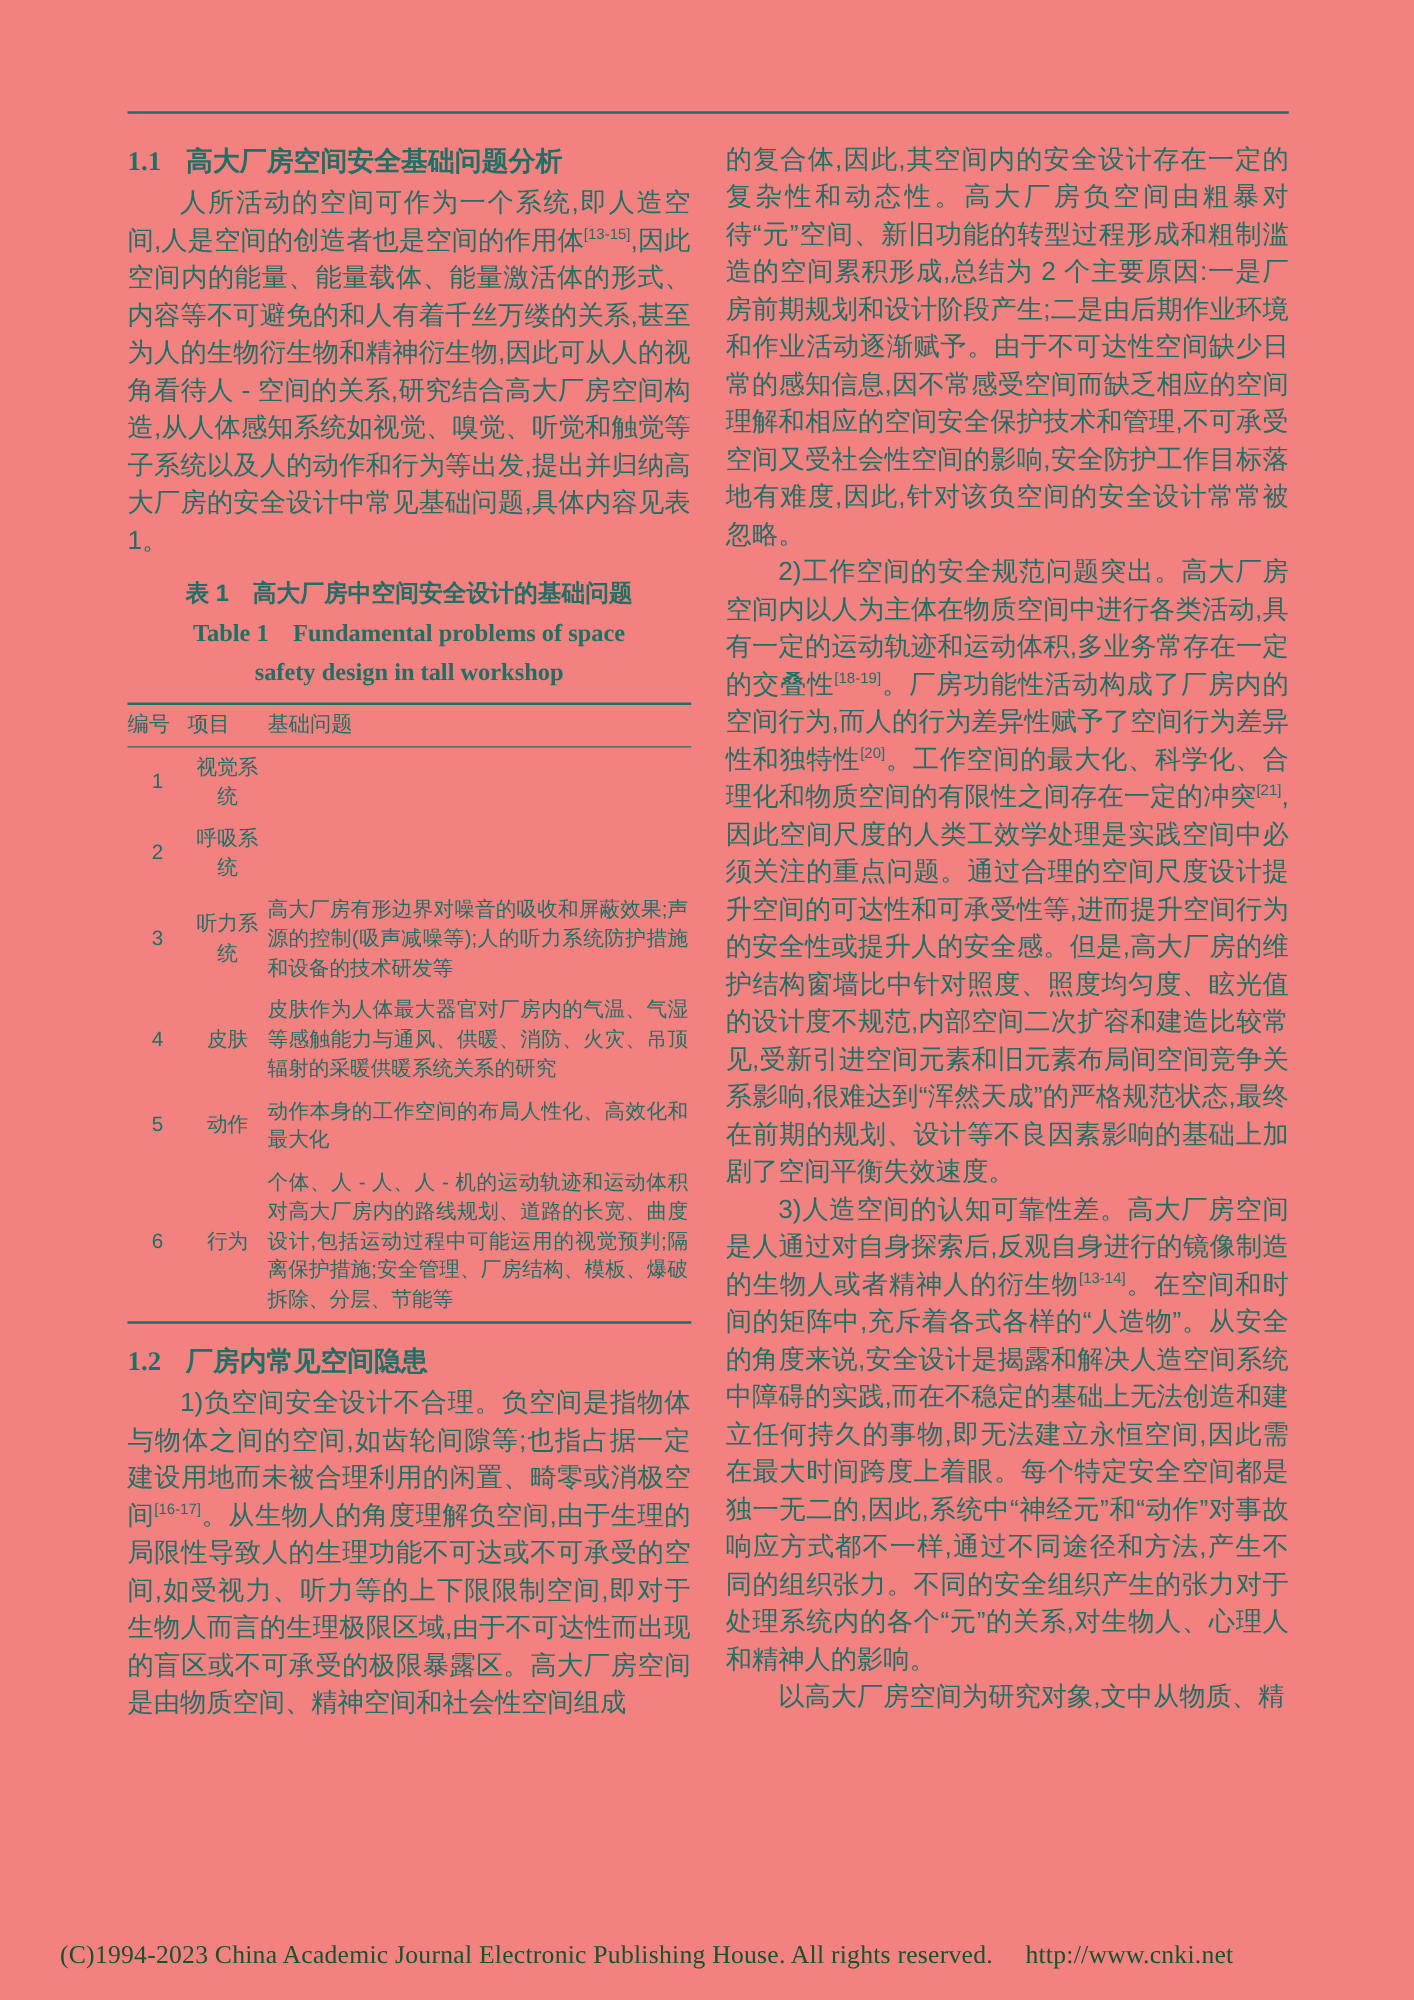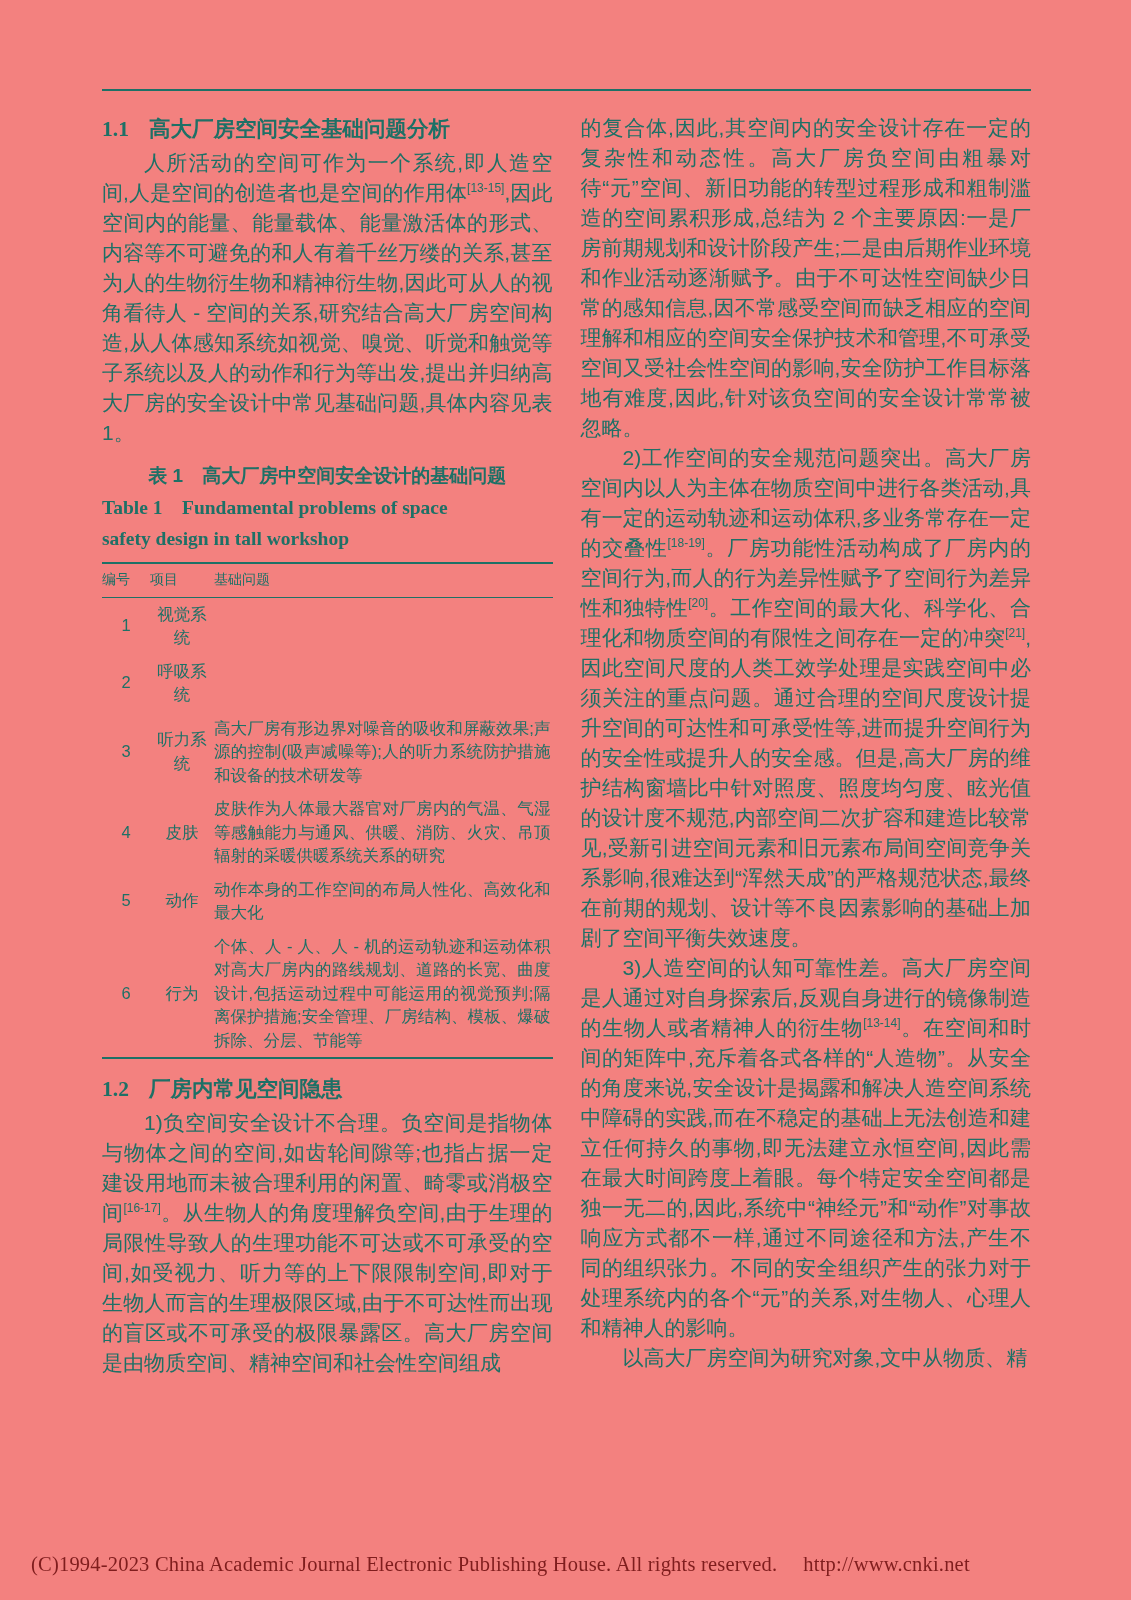--- a/index.html
+++ b/index.html
@@ -19,35 +19,35 @@
   .rule{border-top:2px solid #1e7066;margin-top:9px}
   .cols{display:flex;gap:28px;margin-top:22px}
   .col{width:451.5px;font-size:21px;line-height:30px;text-align:justify}
   .sec-title{font-weight:bold;font-size:21.5px;line-height:32px;margin-bottom:3px;text-align:left}
   .sec-title .num{margin-right:20px;font-family:"Liberation Serif",serif}
   p.body{text-indent:2em}
   p.cont{text-indent:0}
   sup{font-size:12px;line-height:0;vertical-align:super;letter-spacing:0}
   .tblwrap{margin-top:12px}
   .tbl-cap-zh{text-align:center;font-weight:bold;font-size:19px;line-height:32px;text-indent:0}
-  .tbl-cap-en{font-weight:bold;font-family:"Liberation Serif",serif;font-size:19.5px;line-height:31px;text-indent:0}
+  .tbl-cap-en{text-align:center;font-weight:bold;font-family:"Liberation Serif",serif;font-size:19.5px;line-height:31px;text-indent:0}
   .tbl{margin-top:8px;border-top:2.5px solid #1e7066;border-bottom:2.5px solid #1e7066;font-size:16.5px;line-height:23.5px}
-  .tbl-head{display:grid;grid-template-columns:48px 64px 1fr;padding:4px 0 5px 0;border-bottom:1.5px solid #1e7066;font-size:14px}
+  .tbl-head{display:grid;grid-template-columns:48px 64px 1fr;padding:4px 0 5px 0;border-bottom:1.5px solid #1e7066;font-size:17px}
   .tbl-head .h-problem{text-align:left}
   .tbl-row{display:grid;grid-template-columns:48px 64px 1fr;padding:5px 0;align-items:center}
   .tbl-row .c-id{text-align:center}
   .tbl-row .c-item{text-align:center}
   .tbl-row .c-problem{text-align:justify;padding-right:2px}
   .sec-block{margin-top:14px}
   .h2-title{font-weight:bold;font-size:23px;line-height:30px;margin:26px 0 20px 0;text-align:left}
   .h2-title .num{margin-right:22px;font-family:"Liberation Serif",serif}
   .footer{
-    position:absolute;left:31px;bottom:24px;
+    position:absolute;left:48px;bottom:24px;
     font-family:"Liberation Serif",serif;font-size:20.5px;
-    color:#7f1d1d;letter-spacing:.2px;
+    color:#14532d;letter-spacing:.2px;
   }
   .footer .url{margin-left:26px}
 </style>
 </head>
 <body>
 
 <div class="page">
 
   <div class="rule"></div>
 

